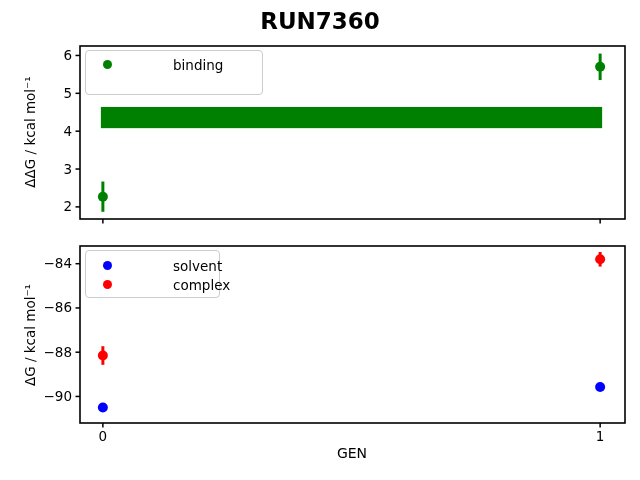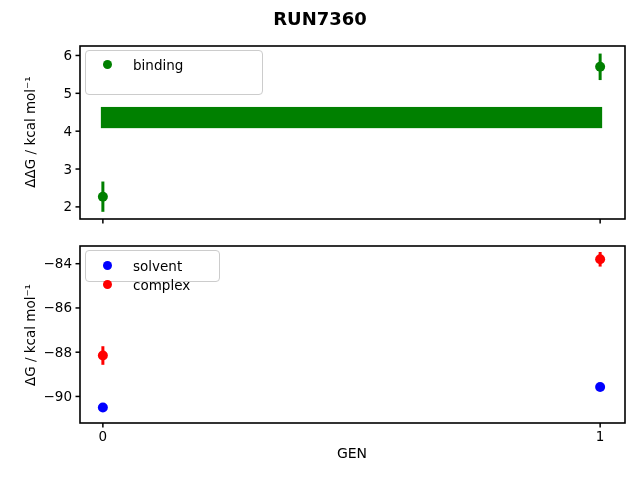--- a/index.html
+++ b/index.html
@@ -9,21 +9,21 @@
     background:#ffffff;
     font-family:"DejaVu Sans", sans-serif;
     color:#000;
     overflow:hidden;
   }
   #plot-canvas{position:absolute;left:0;top:0;}
   svg text{font-family:"DejaVu Sans", sans-serif;fill:#000;}
   .fig-title{
     position:absolute;left:320px;top:8px;
     transform:translateX(-50%);
-    font-size:18px;font-weight:bold;white-space:nowrap;
+    font-size:23px;font-weight:bold;white-space:nowrap;
   }
   .ylabel{
     position:absolute;
     transform:translate(-50%,-50%) rotate(-90deg);
     font-size:13.5px;white-space:nowrap;
   }
   .ylabel-top{left:30px;top:132px;}
   .ylabel-bottom{left:30px;top:335px;}
   .xlabel{
     position:absolute;left:352px;top:453px;
@@ -32,22 +32,22 @@
   }
   .legend{
     position:absolute;
     background:rgba(255,255,255,0.85);
     border:1px solid #cccccc;
     border-radius:4px;
     padding:5px 8px 5px 6px;
     box-sizing:border-box;
   }
   .legend-top{left:85px;top:50px;width:178px;height:45px;}
-  .legend-bottom{left:85px;top:250px;width:135px;height:32px;}
-  .legend-row{display:flex;align-items:center;}
+  .legend-bottom{left:85px;top:250px;width:135px;height:48px;}
+  .legend-row{display:flex;align-items:center;gap:40px;}
   .legend-top .legend-row{height:17px;}
   .legend-bottom .legend-row{height:19px;}
   .swatch{width:30px;display:flex;justify-content:center;align-items:center;flex:0 0 30px;}
   .legend-label{margin-left:11px;font-size:13.5px;white-space:nowrap;}
   .dot{width:9px;height:9px;border-radius:50%;display:inline-block;}
   .dline{width:30px;height:0;border-top:2px dotted #008000;display:inline-block;}
 </style>
 </head>
 <body>
 

